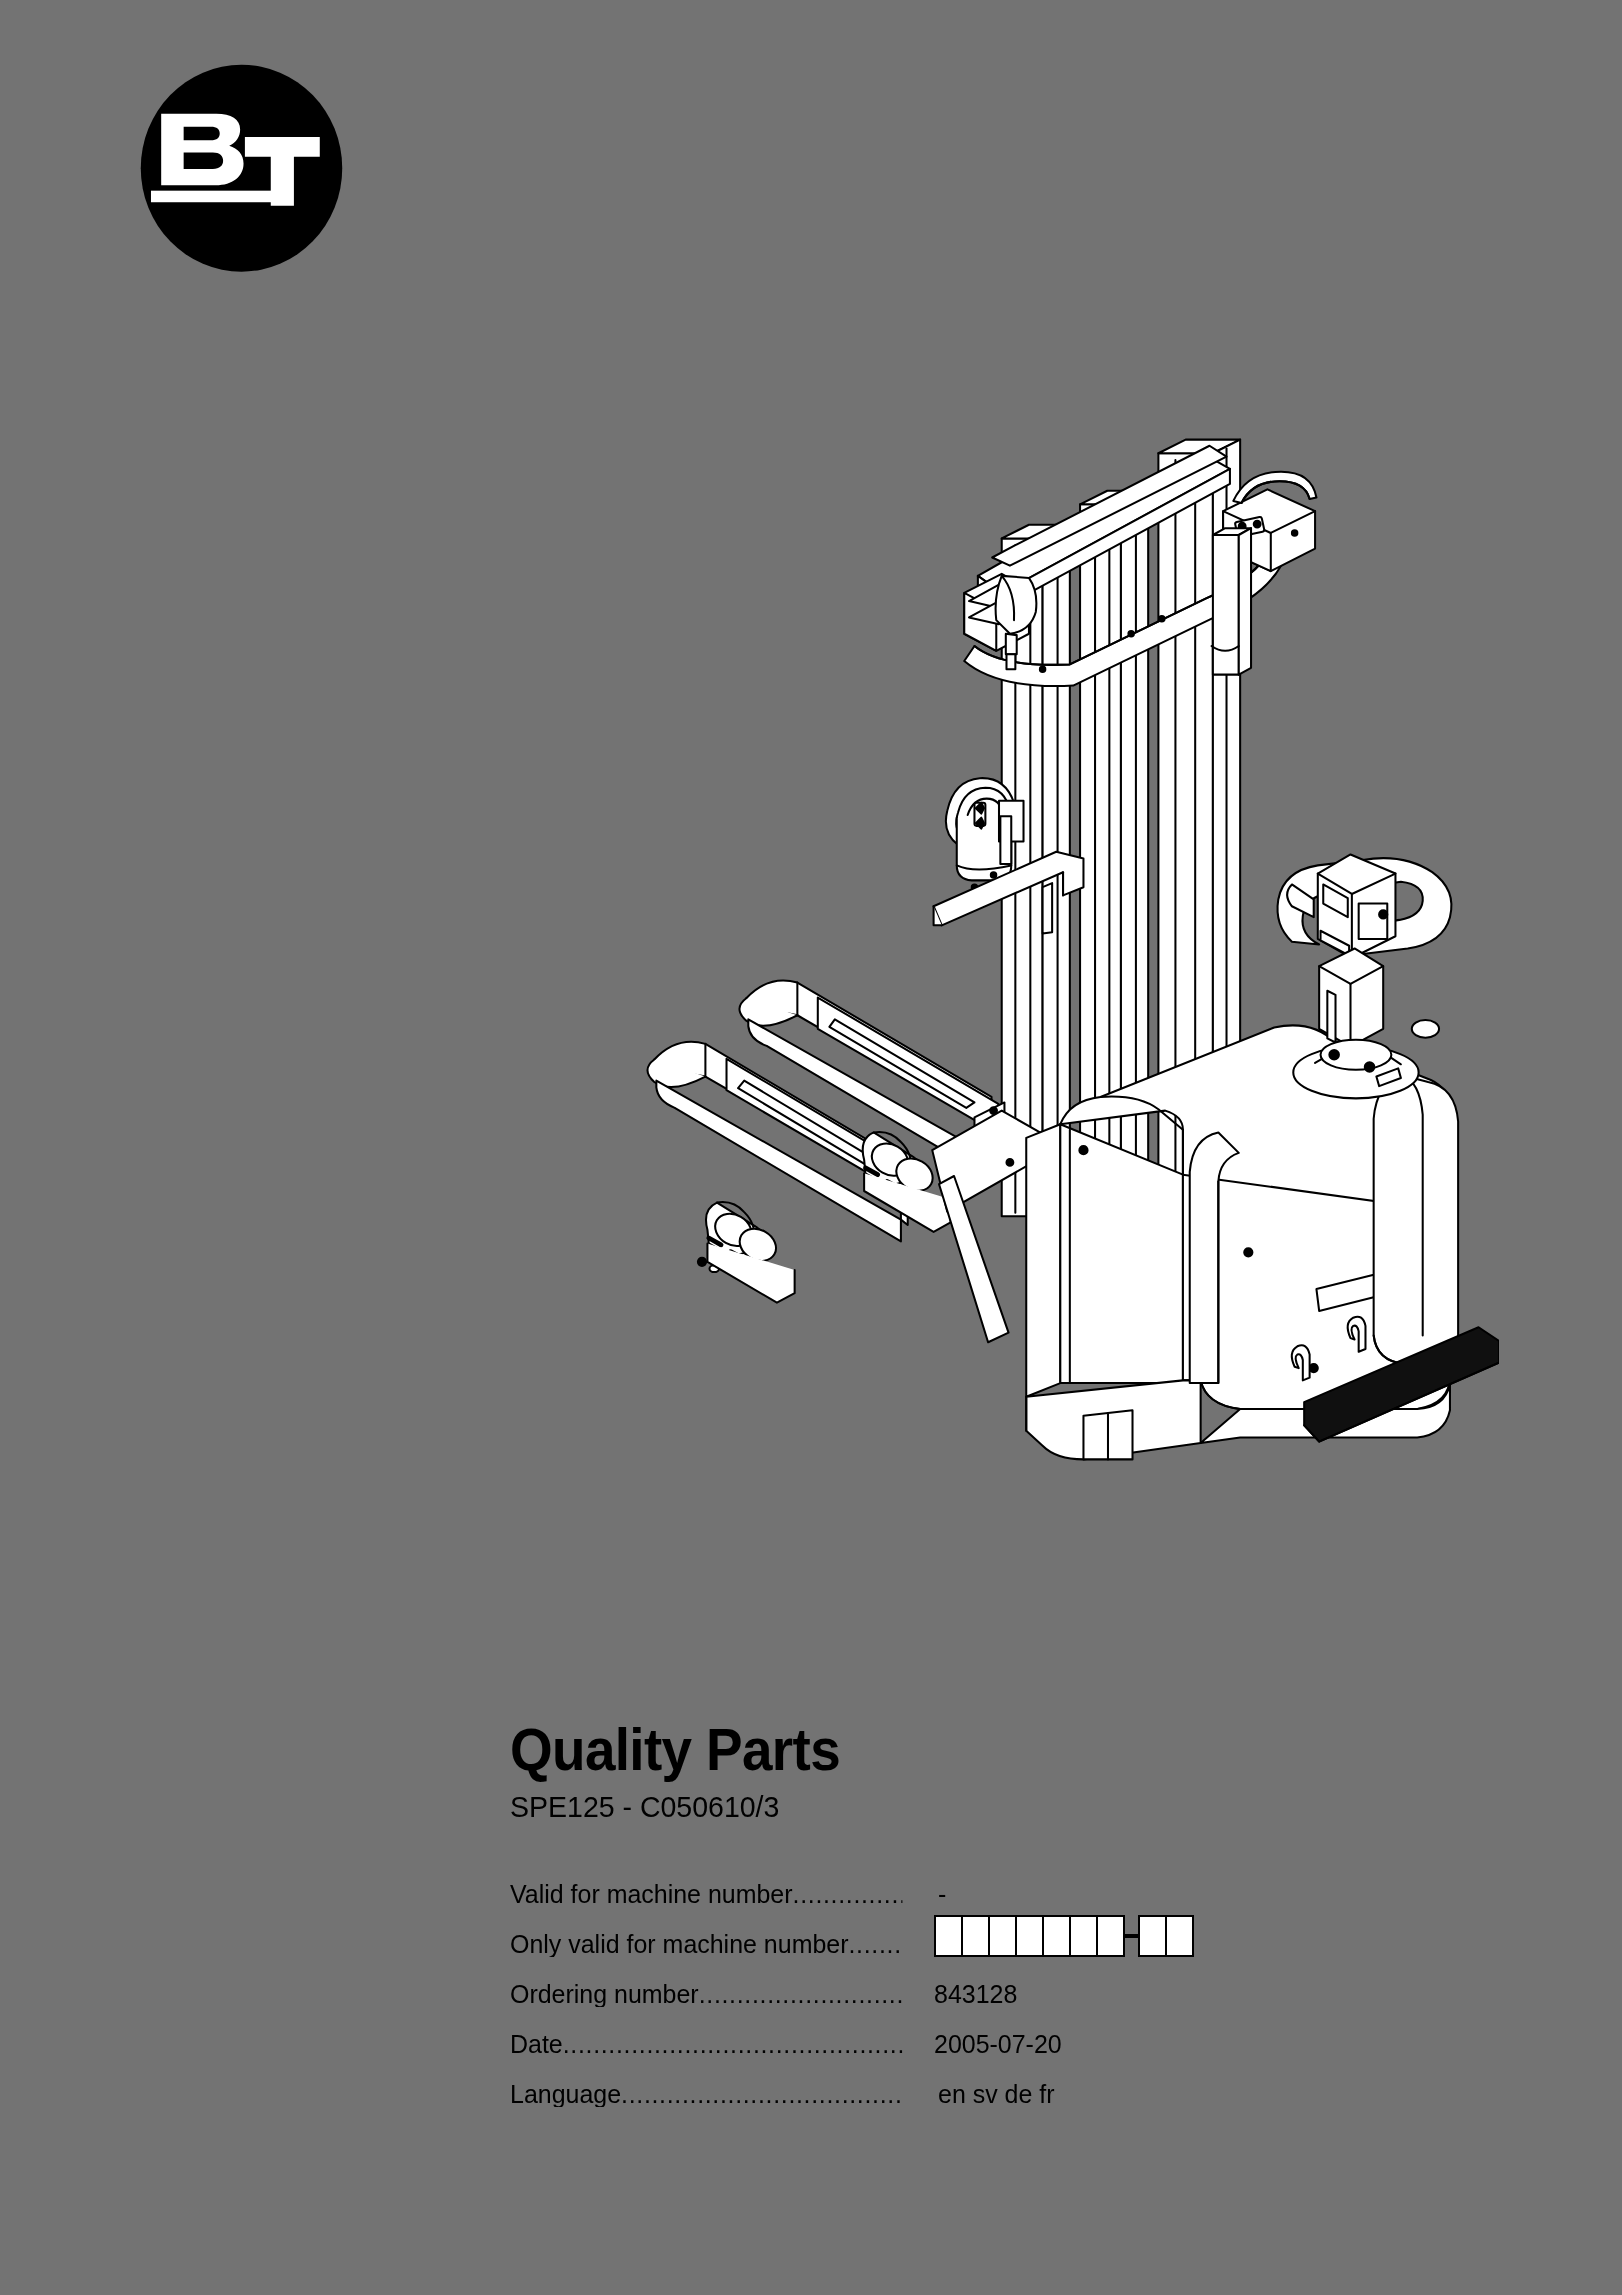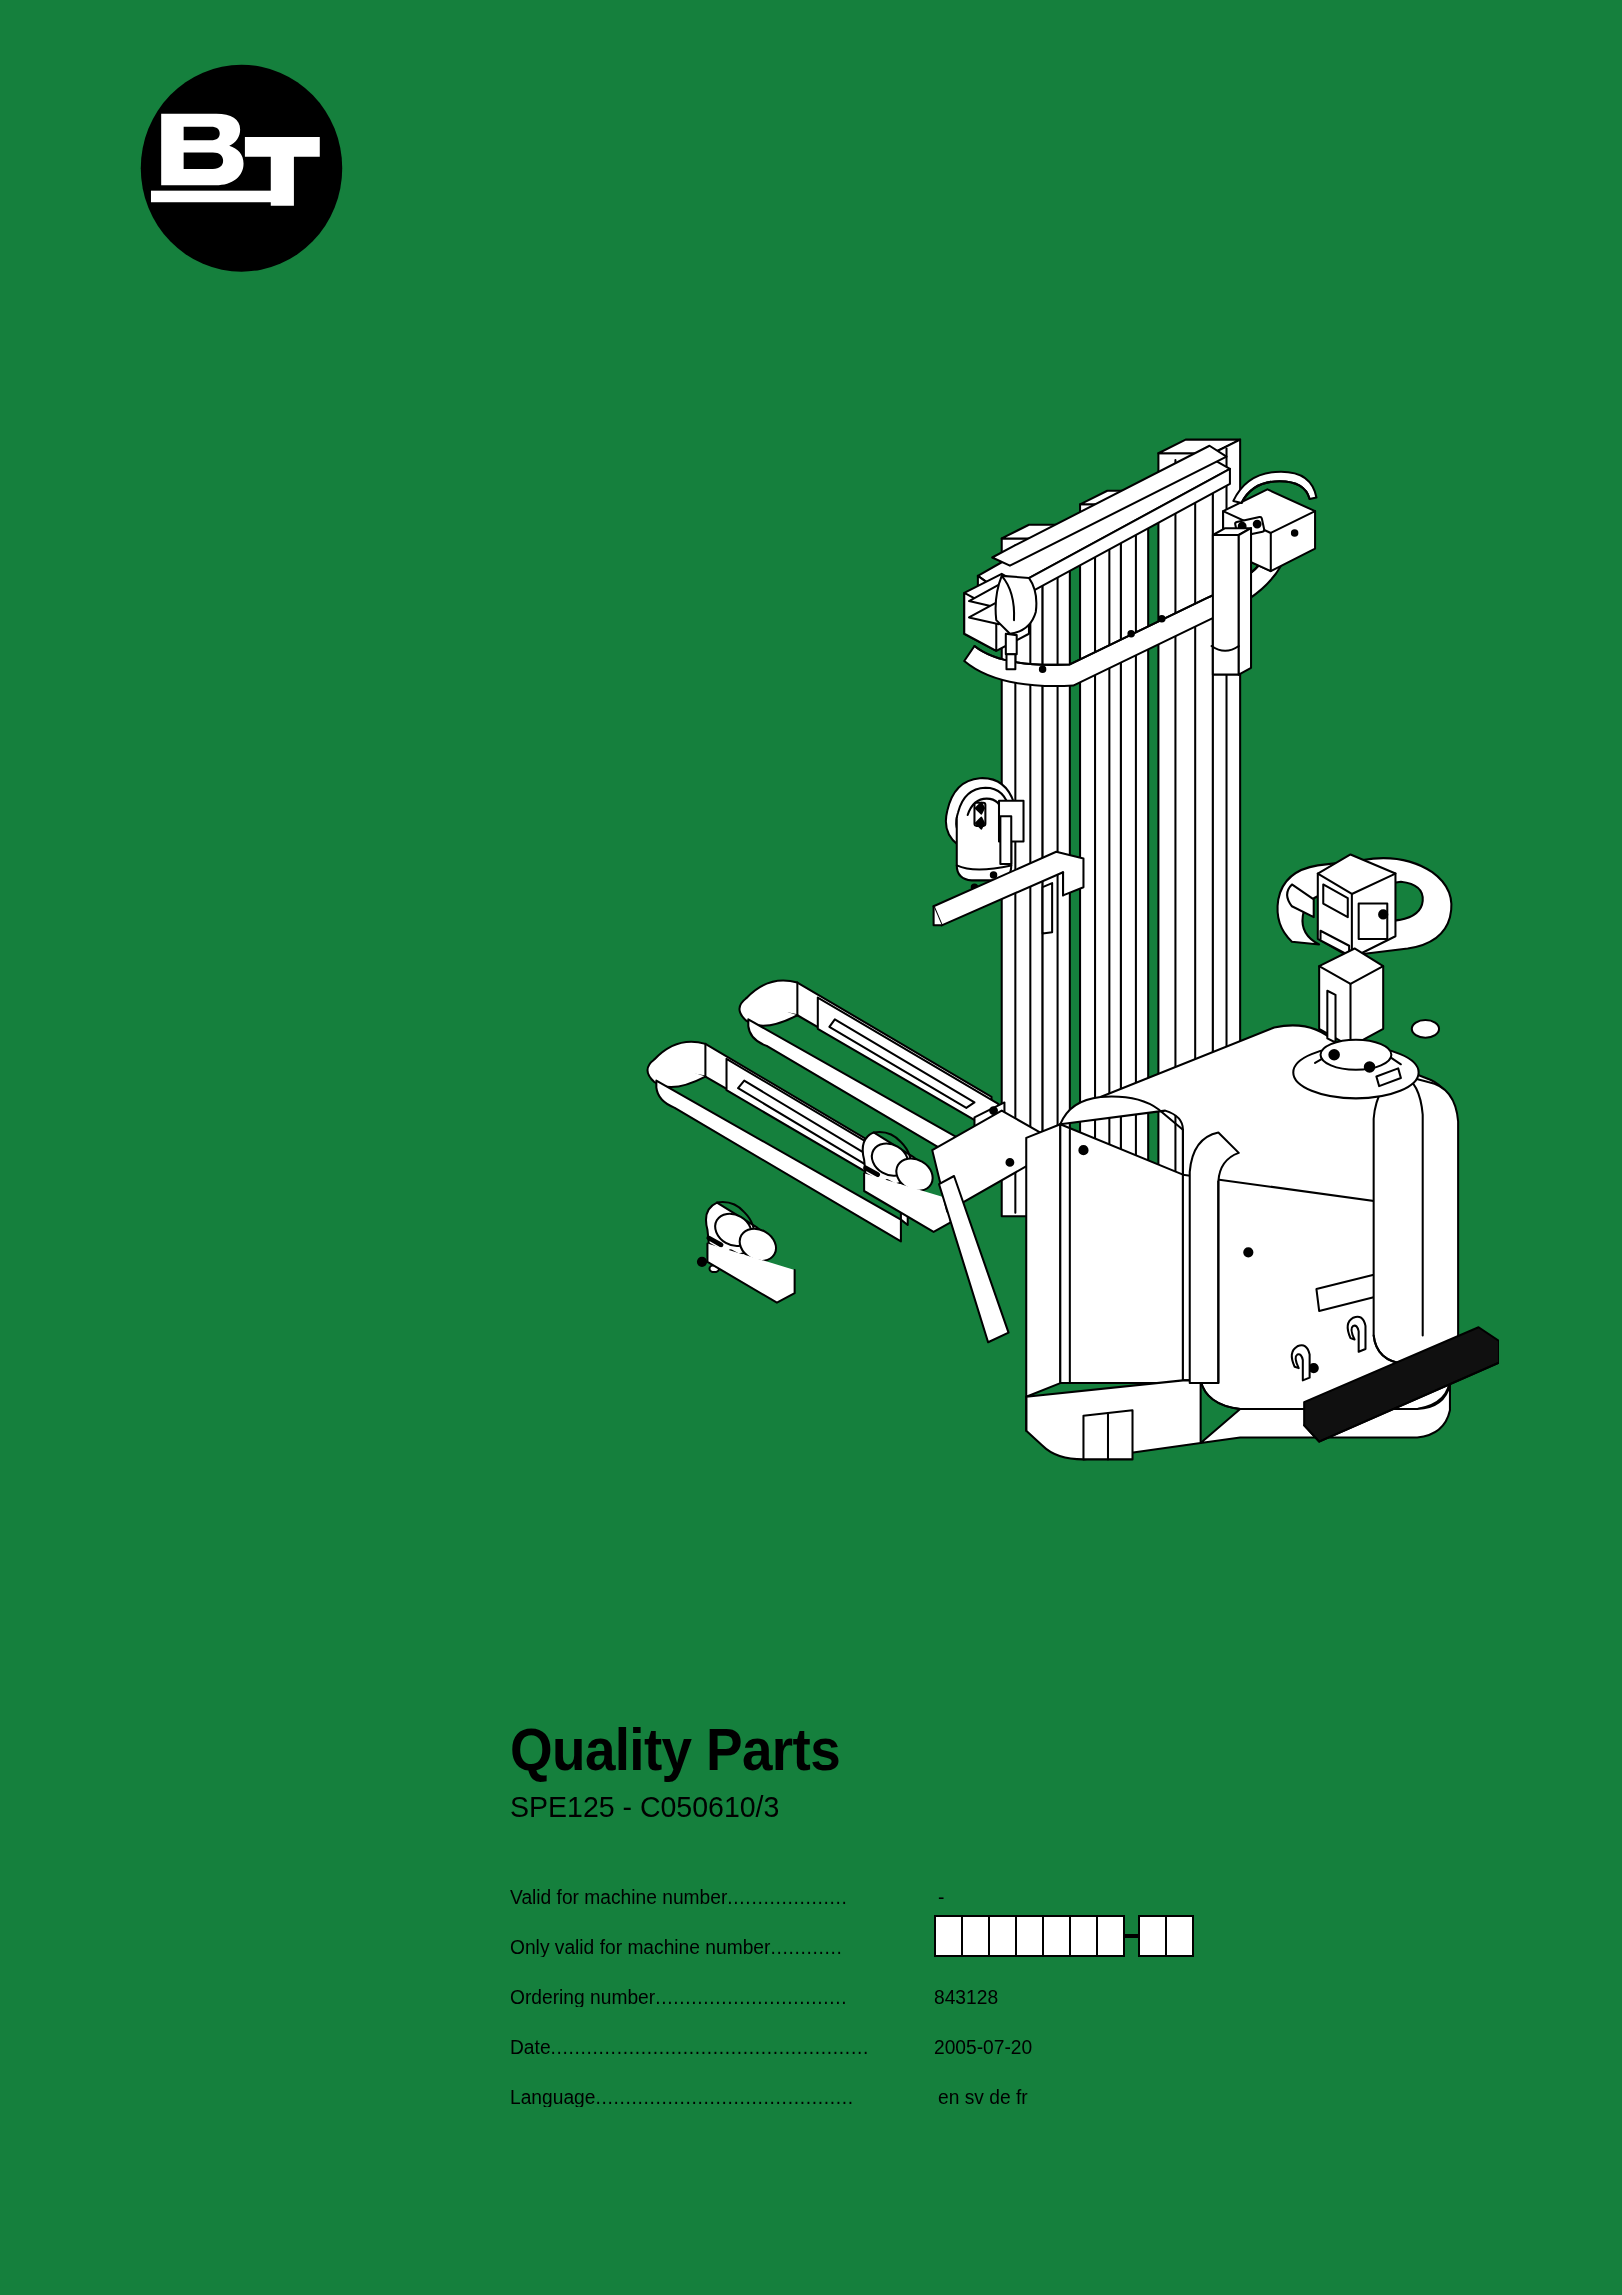--- a/index.html
+++ b/index.html
@@ -8,21 +8,21 @@
     background: #ffffff;
   }
   body {
     font-family: "Liberation Sans", sans-serif;
     color: #000000;
   }
   #page {
     position: relative;
     width: 1622px;
     height: 2295px;
-    background: #15803d;
+    background: #737373;
     overflow: hidden;
   }
 
   
   #logo {
     position: absolute;
     left: 136px;
     top: 42px;
     width: 211px;
     height: 232px;
@@ -64,21 +64,21 @@
     white-space: nowrap;
   }
 
   .meta-list {
     margin-top: 35px;
   }
   .meta-row {
     display: flex;
     align-items: flex-end;
     height: 50px;
-    font-size: 20px;
+    font-size: 26px;
     line-height: 1.0;
   }
   .meta-label-wrap {
     width: 409px;
     display: flex;
     align-items: baseline;
     transform: scaleX(0.96);
     transform-origin: left center;
     white-space: nowrap;
     overflow: hidden;

